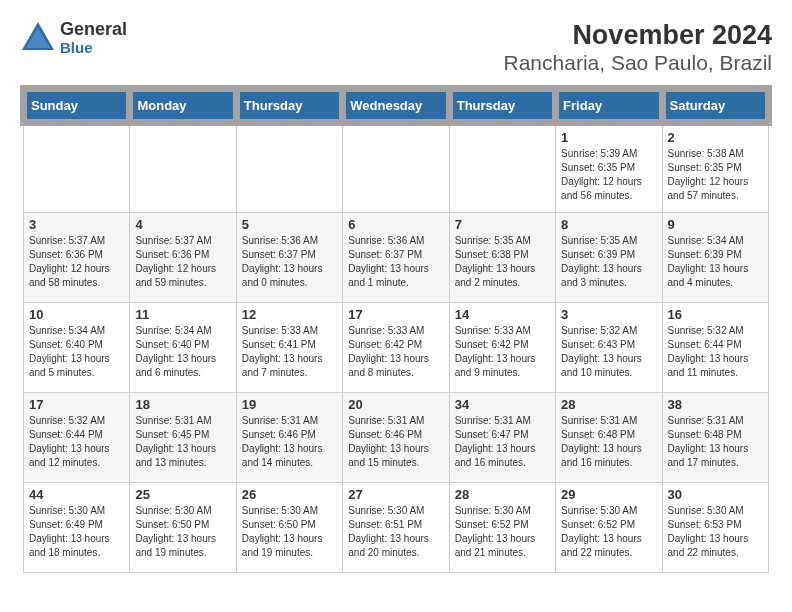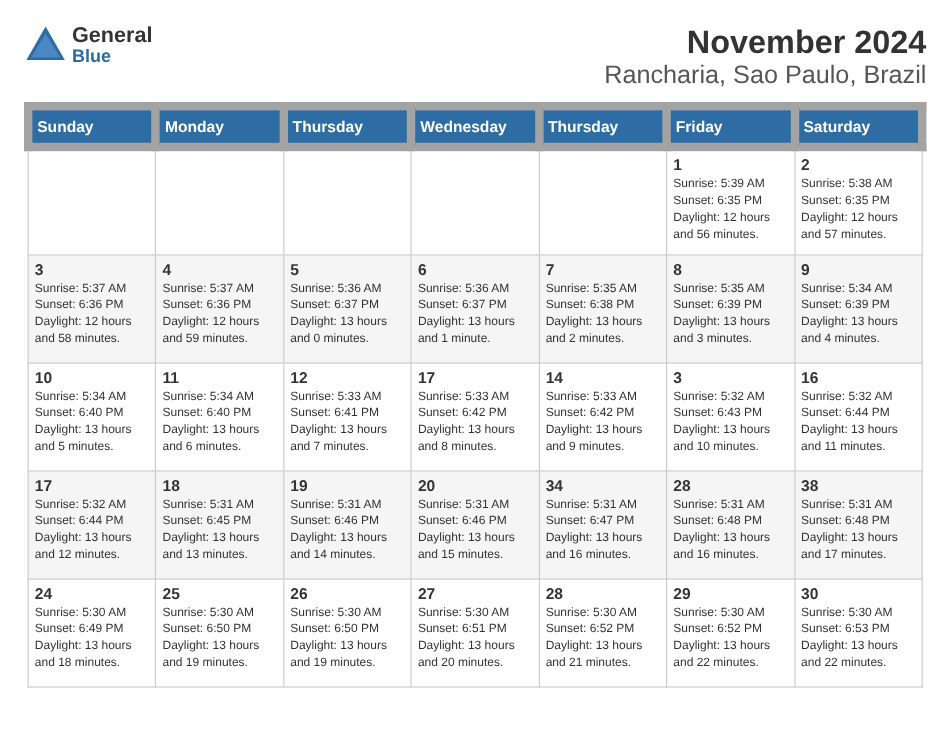--- a/index.html
+++ b/index.html
@@ -276,21 +276,21 @@
         </td>
         <td>
           <span class="day-num">38</span>
           <div class="day-info" style="white-space: pre-line;">Sunrise: 5:31 AM
 Sunset: 6:48 PM
 Daylight: 13 hours and 17 minutes.</div>
         </td>
       </tr>
       <tr>
         <td>
-          <span class="day-num">24</span>
+          <span class="day-num">44</span>
           <div class="day-info" style="white-space: pre-line;">Sunrise: 5:30 AM
 Sunset: 6:49 PM
 Daylight: 13 hours and 18 minutes.</div>
         </td>
         <td>
           <span class="day-num">25</span>
           <div class="day-info" style="white-space: pre-line;">Sunrise: 5:30 AM
 Sunset: 6:50 PM
 Daylight: 13 hours and 19 minutes.</div>
         </td>

